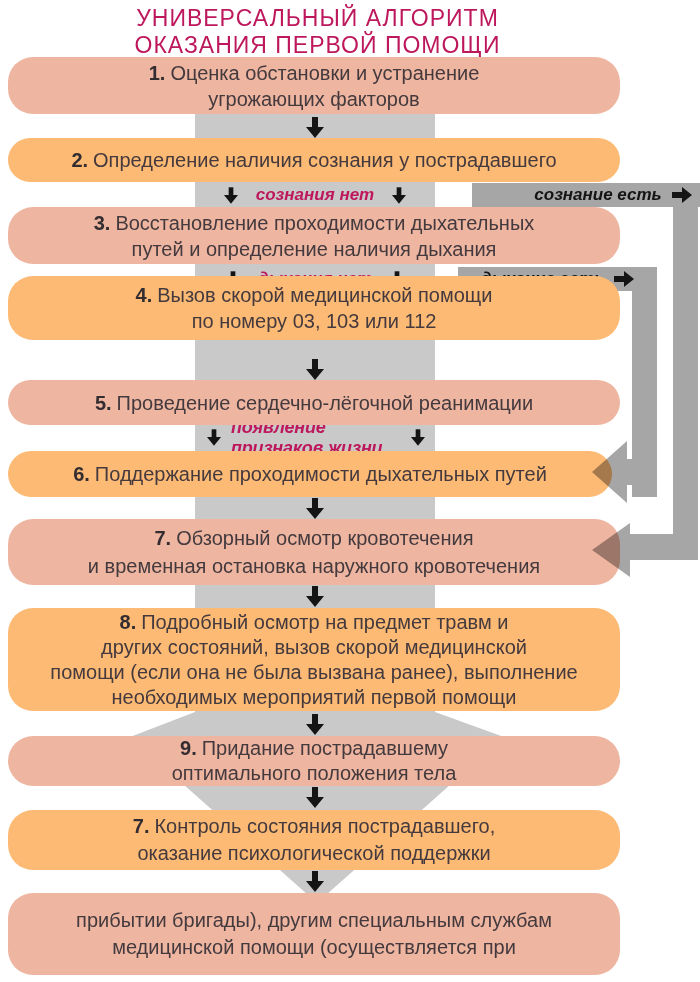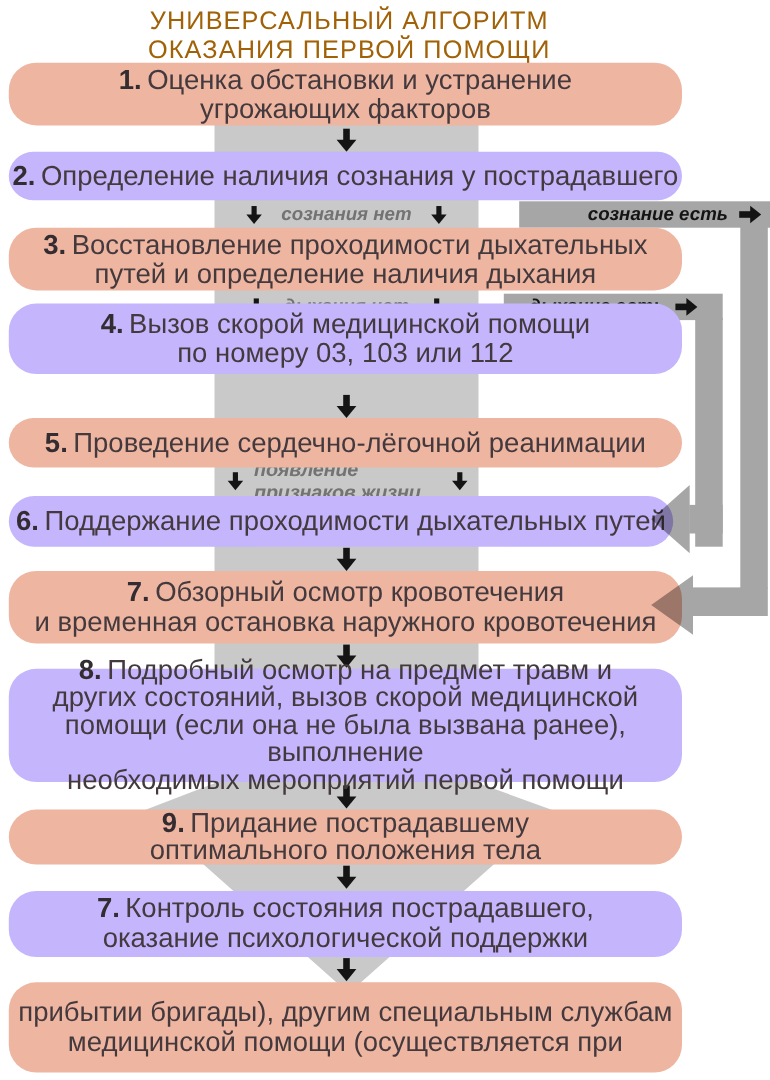--- a/index.html
+++ b/index.html
@@ -3,46 +3,46 @@
 <meta charset="utf-8">
 <style>
   html,body{margin:0;padding:0;background:#fff;}
   .stage{
     position:relative;width:700px;height:982px;background:#ffffff;
     font-family:"Liberation Sans",sans-serif;overflow:hidden;
   }
   .flow-svg{position:absolute;left:0;top:0;z-index:0;}
   .title{
     position:absolute;top:5px;left:5px;width:625px;text-align:center;
-    font-size:23px;line-height:27px;color:#a16207;letter-spacing:1px;z-index:1;
+    font-size:23px;line-height:27px;color:#be185d;letter-spacing:1px;z-index:1;
   }
   .box{
     position:absolute;left:8px;width:612px;border-radius:25px;
     display:flex;flex-direction:column;justify-content:center;
-    text-align:center;color:#443a3e;font-size:25px;z-index:2;
+    text-align:center;color:#443a3e;font-size:20px;z-index:2;
   }
   .salmon{background:#eeb5a1;}
-  .yellow{background:#c4b5fd;}
+  .yellow{background:#fdba74;}
   .bl{display:block;line-height:26px;}
   .bl b{font-weight:700;color:#332c30;margin-right:5px;}
   .bl b:empty{display:none;margin:0;}
   
   .ad{position:relative;display:inline-block;width:18px;height:21px;flex:0 0 18px;}
   .ad::before{content:"";position:absolute;left:6px;top:0;width:6px;height:11px;background:#141414;}
   .ad::after{content:"";position:absolute;left:0;top:10px;border-left:9px solid transparent;
              border-right:9px solid transparent;border-top:11px solid #141414;}
   .abs{position:absolute;z-index:1;}
   
   .ar{position:relative;display:inline-block;width:20px;height:16px;flex:0 0 20px;}
   .ar::before{content:"";position:absolute;left:0;top:5px;width:11px;height:6px;background:#141414;}
   .ar::after{content:"";position:absolute;left:10px;top:0;border-top:8px solid transparent;
              border-bottom:8px solid transparent;border-left:10px solid #141414;}
   .band-label{
     position:absolute;z-index:1;display:flex;align-items:center;justify-content:center;
-    gap:16px;color:#737373;font-weight:700;font-style:italic;font-size:17px;
+    gap:16px;color:#be185d;font-weight:700;font-style:italic;font-size:17px;
   }
   .rband{
     position:absolute;z-index:1;background:#a6a6a6;display:flex;align-items:center;
     justify-content:center;gap:10px;color:#141414;font-weight:700;font-style:italic;font-size:17px;
   }
   .gbar{position:absolute;z-index:1;background:#a6a6a6;}
   .ahead{position:absolute;z-index:3;width:0;height:0;mix-blend-mode:multiply;}
   .ahead.into6{border-top:31px solid transparent;border-bottom:31px solid transparent;
                border-right:35px solid #a6a6a6;}
   .ahead.into7{border-top:27px solid transparent;border-bottom:27px solid transparent;

